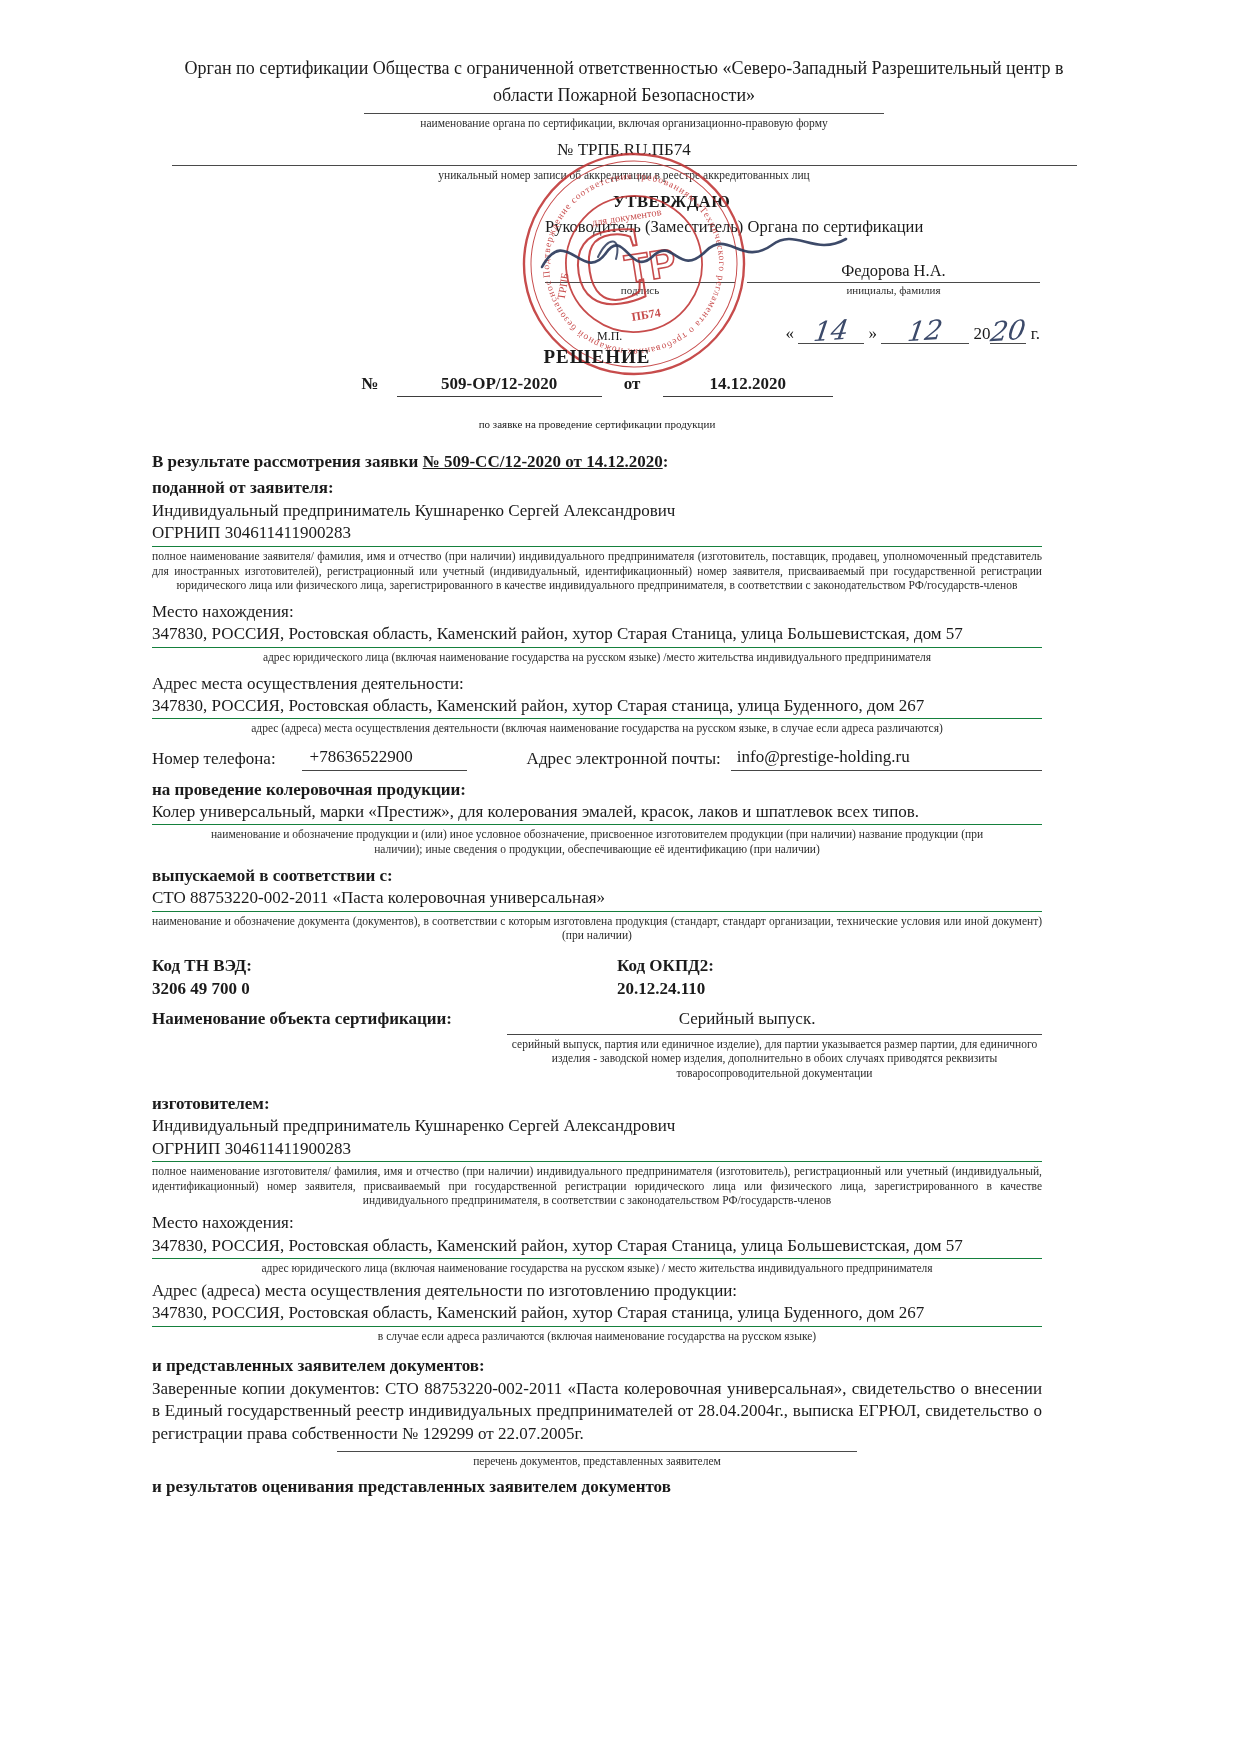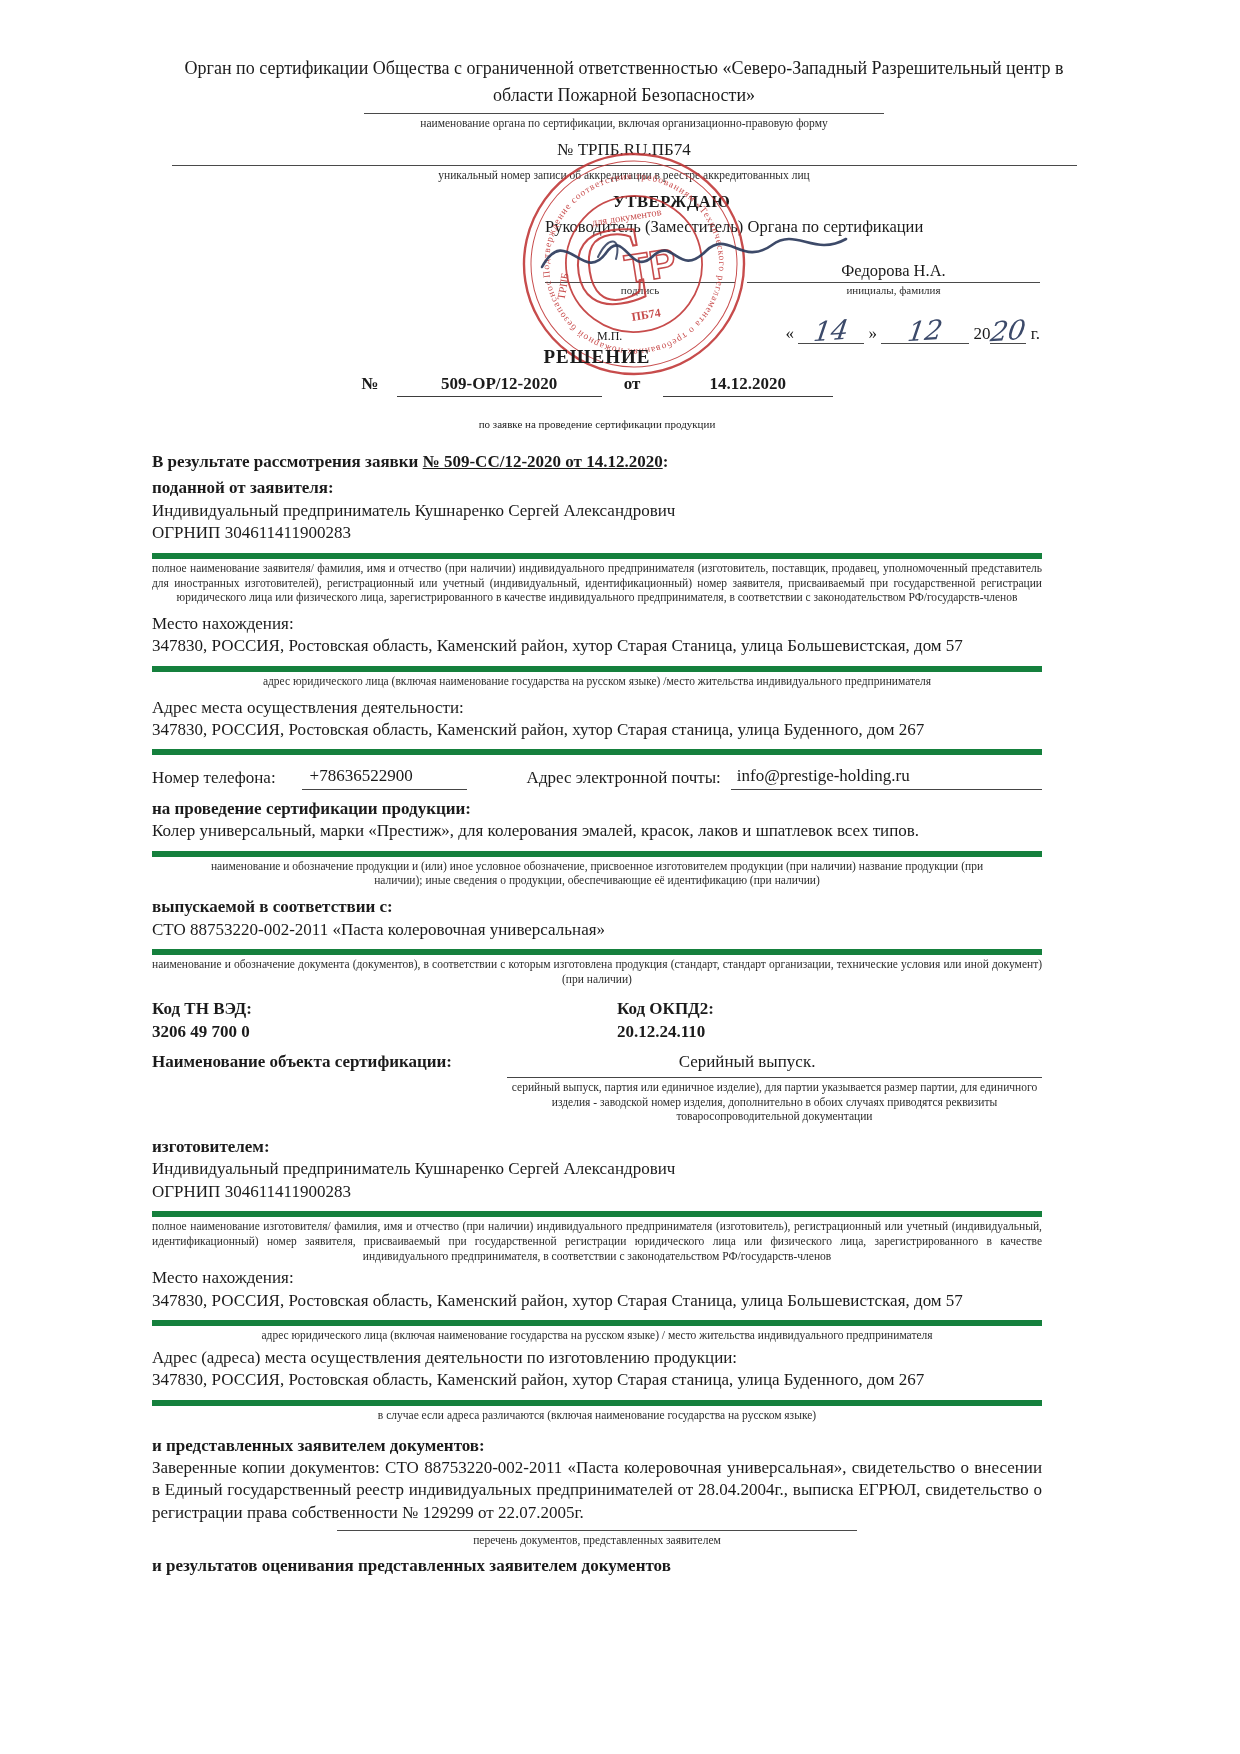--- a/index.html
+++ b/index.html
@@ -55,21 +55,21 @@
   .body { position:absolute; top:344px; left:152px; width:890px; font-size:17px; line-height:1.32; }
   .center { text-align:center; }
   .b { font-weight:bold; }
   .decision-title { font-size:19px; font-weight:bold; letter-spacing:1px; text-align:center; }
   .decision-row { text-align:center; margin-top:4px; }
   .dec-blank { display:inline-block; border-bottom:1px solid #3d3d3d; text-align:center; font-weight:bold; }
   .dec-num { width:205px; margin:0 18px 0 14px; }
   .dec-date { width:170px; margin-left:18px; }
   .decision-sub { text-align:center; margin-top:20px; font-size:11px; }
   .mt4 { margin-top:4px; } .mt8 { margin-top:8px; } .mt12 { margin-top:12px; } .mt20 { margin-top:20px; }
-  .u-line { border-bottom:6px solid #15803d; padding-bottom:8px; }
+  .u-line { border-bottom:1px solid #15803d; padding-bottom:1px; }
   .caption-block { font-size:11.5px; color:#2d2d2d; line-height:1.28; text-align:justify; text-align-last:center; margin-top:2px; }
   .caption-mid { font-size:11.5px; color:#2d2d2d; line-height:1.28; text-align:center; margin:2px auto 0 auto; max-width:810px; }
   .caption-right { font-size:11.5px; color:#2d2d2d; line-height:1.28; text-align:center; margin-left:355px; width:535px; border-top:1px solid #454545; padding-top:2px; margin-top:3px; }
   .uu { text-decoration:underline; }
 
   .phone-row { display:flex; margin-top:10px; align-items:flex-end; }
   .phone-val { border-bottom:1px solid #454545; min-width:165px; margin-left:26px; padding:0 8px 1px 8px; }
   .email-label { margin-left:60px; }
   .email-val { border-bottom:1px solid #454545; min-width:195px; margin-left:10px; padding:0 6px 1px 6px; flex:1; }
 
@@ -167,29 +167,30 @@
     <div>Индивидуальный предприниматель Кушнаренко Сергей Александрович</div>
     <div class="u-line">ОГРНИП 304611411900283</div>
     <div class="caption-block">полное наименование заявителя/ фамилия, имя и отчество (при наличии) индивидуального предпринимателя (изготовитель, поставщик, продавец, уполномоченный представитель для иностранных изготовителей), регистрационный или учетный (индивидуальный, идентификационный) номер заявителя, присваиваемый при государственной регистрации юридического лица или физического лица, зарегистрированного в качестве индивидуального предпринимателя, в соответствии с законодательством РФ/государств-членов</div>
 
     <div class="mt8">Место нахождения:</div>
     <div class="u-line">347830, РОССИЯ, Ростовская область, Каменский район, хутор Старая Станица, улица Большевистская, дом 57</div>
     <div class="caption-mid">адрес юридического лица (включая наименование государства на русском языке) /место жительства индивидуального предпринимателя</div>
 
     <div class="mt8">Адрес места осуществления деятельности:</div>
     <div class="u-line">347830, РОССИЯ, Ростовская область, Каменский район, хутор Старая станица, улица Буденного, дом 267</div>
+    <div class="caption-mid">адрес (адреса) места осуществления деятельности (включая наименование государства на русском языке, в случае если адреса различаются)</div>
 
     <div class="phone-row">
       <span>Номер телефона:</span>
       <span class="phone-val">+78636522900</span>
       <span class="email-label">Адрес электронной почты:</span>
       <span class="email-val">info@prestige-holding.ru</span>
     </div>
 
-    <div class="b mt8">на проведение сертификации продукции:</div>
+    <div class="b mt8">на проведение колеровочная продукции:</div>
     <div class="u-line">Колер универсальный, марки «Престиж», для колерования эмалей, красок, лаков и шпатлевок всех типов.</div>
     <div class="caption-mid">наименование и обозначение продукции и (или) иное условное обозначение, присвоенное изготовителем продукции (при наличии) название продукции (при наличии); иные сведения о продукции, обеспечивающие её идентификацию (при наличии)</div>
 
     <div class="b mt8">выпускаемой в соответствии с:</div>
     <div class="u-line">СТО 88753220-002-2011 «Паста колеровочная универсальная»</div>
     <div class="caption-block">наименование и обозначение документа (документов), в соответствии с которым изготовлена продукция (стандарт, стандарт организации, технические условия или иной документ) (при наличии)</div>
 
     <div class="codes-row">
       <div class="codes-col-l">
         <div class="b">Код ТН ВЭД:</div>

